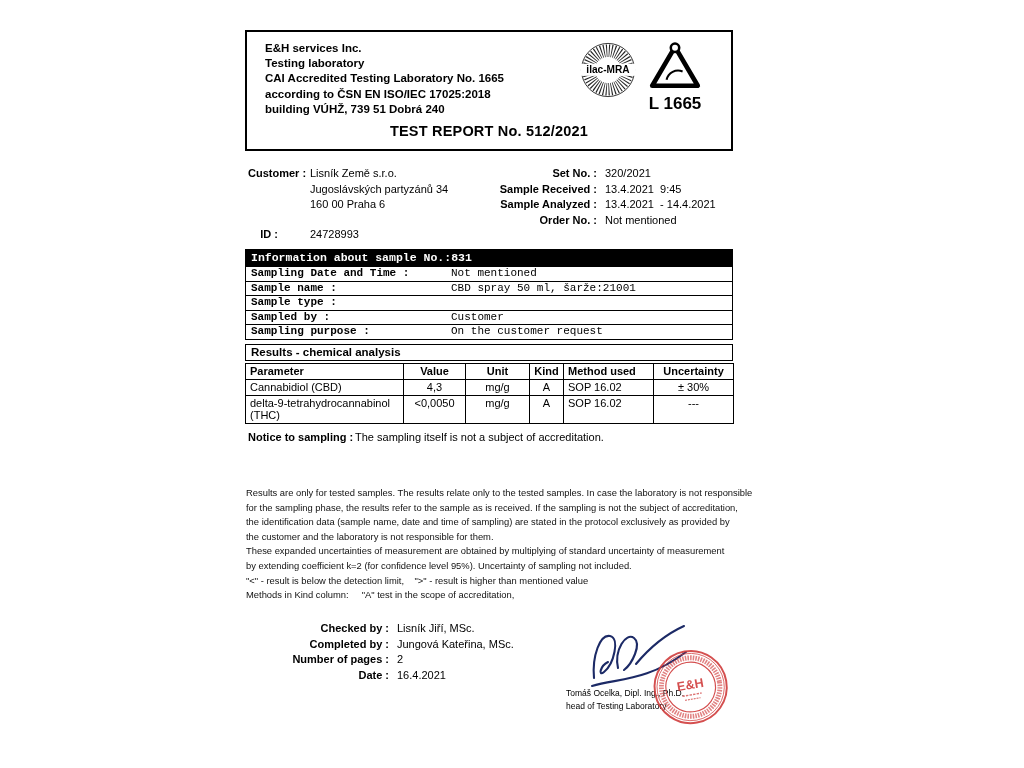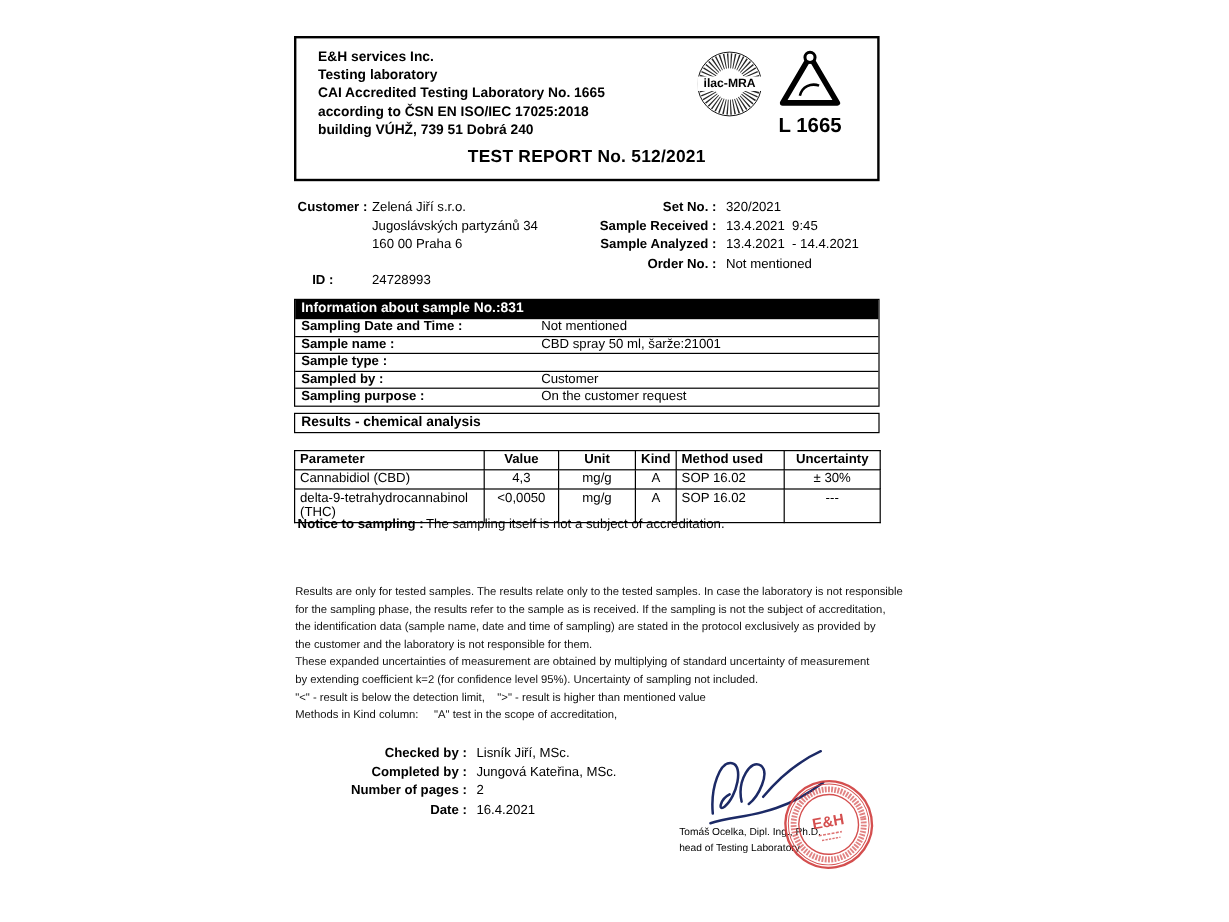--- a/index.html
+++ b/index.html
@@ -23,31 +23,31 @@
   .cust-value { white-space:pre; }
   .id-row { display:flex; margin-top:14px; }
   .id-label { width:62px; font-weight:bold; text-align:center; padding-right:20px; }
 
   .meta-block { position:absolute; left:455px; top:166px; font-size:11px; line-height:15.5px; }
   .meta-row { display:flex; }
   .meta-label { width:142px; font-weight:bold; text-align:right; }
   .meta-value { margin-left:8px; white-space:pre; }
 
   
-  .sample-table { position:absolute; left:245px; top:249px; width:488px; border:1.5px solid #000; font-size:11px; background:#fff; }
+  .sample-table { position:absolute; left:245px; top:249px; width:488px; border:1.5px solid #000; font-size:11px; background:#fff;font-family:Liberation Mono, monospace; }
   .sample-title { background:#000; color:#fff; font-weight:bold; font-size:11.5px; padding:1px 5px 2px; }
   .sample-row { display:flex; border-top:1px solid #000; padding:0px 5px; line-height:13.5px; }
   .sample-row:first-of-type { border-top:none; }
   .sample-label { width:200px; font-weight:bold; }
   .sample-value { flex:1; }
 
   
   .results-section { position:absolute; left:245px; top:344px; width:488px; font-size:11px; }
   .results-title { border:1.5px solid #000; font-weight:bold; font-size:11.5px; padding:1px 5px 2px; background:#fff; }
-  table.results-table { width:100%; border-collapse:collapse; table-layout:fixed; margin-top:14px; }
+  table.results-table { width:100%; border-collapse:collapse; table-layout:fixed; margin-top:2px; }
   .results-table th, .results-table td { border:1px solid #000; padding:1px 4px 2px; font-size:11px; vertical-align:top; background:#fff; }
   .results-table th { font-weight:bold; text-align:left; }
   .results-table .c { text-align:center; }
 
   
   .notice { position:absolute; left:248px; top:431px; font-size:11px; display:flex; }
   .notice-label { font-weight:bold; width:107px; }
 
   
   .legal { position:absolute; left:246px; top:486px; font-size:9.4px; line-height:14.6px; color:#111; }
@@ -99,21 +99,21 @@
           <div class="cai-label">L 1665</div>
         </div>
       </div>
     </div>
     <div class="report-title">TEST REPORT No. 512/2021</div>
   </div>
 
   <div class="customer-block">
     <div class="cust-row">
       <span class="cust-label">Customer :</span>
-      <span class="cust-value">Zelená Jiří s.r.o.</span>
+      <span class="cust-value">Lisník Země s.r.o.</span>
     </div>
     <div class="cust-row">
       <span class="cust-label"></span>
       <span class="cust-value">Jugoslávských partyzánů 34</span>
     </div>
     <div class="cust-row">
       <span class="cust-label"></span>
       <span class="cust-value">160 00 Praha 6</span>
     </div>
     <div class="id-row">

